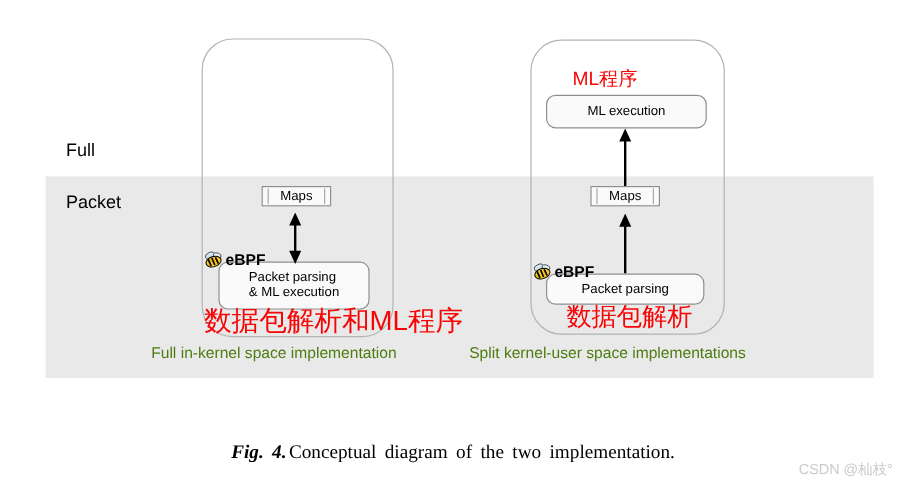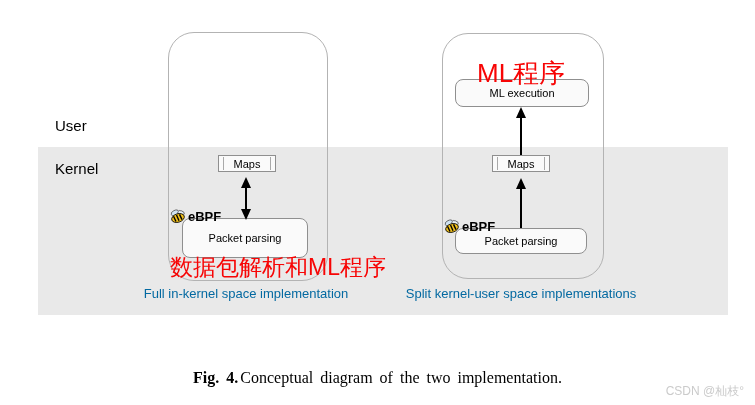--- a/index.html
+++ b/index.html
@@ -35,67 +35,68 @@
     position:absolute;display:flex;align-items:center;gap:1px;z-index:3;
   }
   .ebpf-left{left:169px;top:208px;}
   .ebpf-right{left:443px;top:218px;}
   .ebpf .txt{font-size:13px;font-weight:bold;color:#000;letter-spacing:0;}
   .red-note{
     position:absolute;color:#f70505;white-space:nowrap;z-index:5;
     font-family:"Liberation Sans","DejaVu Sans",sans-serif;
   }
   .note-left{left:170px;top:252px;font-size:23px;}
-  .note-ml{left:477px;top:56px;font-size:26px;}
+  .note-ml{left:477px;top:56px;font-size:16px;}
   .note-pkt{left:472px;top:250px;font-size:21px;}
   .diagram-caption{
-    position:absolute;font-size:13px;color:#0369a1;text-align:center;white-space:nowrap;
+    position:absolute;font-size:13px;color:#4d7c0f;text-align:left;white-space:nowrap;
   }
   .cap-left{left:126px;top:286px;width:240px;}
   .cap-right{left:391px;top:286px;width:260px;}
   .arrow{position:absolute;z-index:2;}
   .fig-caption{
     position:absolute;left:0;top:369px;width:755px;text-align:center;
     font-family:"Liberation Serif","DejaVu Serif",serif;font-size:16px;color:#000;
     word-spacing:3px;
   }
-  .fig-caption .fig-label{font-weight:bold;margin-right:2px;}
+  .fig-caption .fig-label{font-weight:bold;margin-right:2px;font-style:italic;}
   .watermark{
     position:absolute;right:11px;top:383px;font-size:12px;color:#cbcbcb;white-space:nowrap;
   }
 </style>
 </head>
 <body>
 
 <div class="canvas">
 
   <div class="band"></div>
 
-  <div class="space-label user">User</div>
-  <div class="space-label kernel">Kernel</div>
+  <div class="space-label user">Full</div>
+  <div class="space-label kernel">Packet</div>
 
   <div class="container left"></div>
 
   <div class="container right"></div>
 
   <div class="node maps maps-left">
     <span class="inner l"></span>
     <span>Maps</span>
     <span class="inner r"></span>
   </div>
 
   <svg class="arrow" style="left:239px;top:177px;" width="14" height="43">
     <line x1="7" y1="9" x2="7" y2="34" stroke="#000" stroke-width="2"></line>
     <polygon points="7,0 2,11 12,11" fill="#000"></polygon>
     <polygon points="7,43 2,32 12,32" fill="#000"></polygon>
   </svg>
 
   <div class="node rounded pkt-left">
     <div>
       <div>Packet parsing</div>
+      <div>&amp; ML execution</div>
     </div>
   </div>
 
   <div class="ebpf ebpf-left">
     <svg width="18" height="16" viewBox="0 0 18 16">
       <ellipse cx="6" cy="5" rx="4" ry="2.6" fill="#cfe3f2" stroke="#444" stroke-width="0.7" transform="rotate(-25 6 5)"></ellipse>
       <ellipse cx="12" cy="5" rx="3.4" ry="2.2" fill="#e8f1f8" stroke="#444" stroke-width="0.7" transform="rotate(20 12 5)"></ellipse>
       <ellipse cx="9" cy="10" rx="6.5" ry="4.2" fill="#f2c21e" stroke="#000" stroke-width="0.8" transform="rotate(-18 9 10)"></ellipse>
       <path d="M4.5 8.2 L7 13.5 M7.5 7 L10 12.8 M10.5 6.4 L13 11.6" stroke="#000" stroke-width="1.4"></path>
     </svg>
@@ -135,20 +136,21 @@
   <div class="ebpf ebpf-right">
     <svg width="18" height="16" viewBox="0 0 18 16">
       <ellipse cx="6" cy="5" rx="4" ry="2.6" fill="#cfe3f2" stroke="#444" stroke-width="0.7" transform="rotate(-25 6 5)"></ellipse>
       <ellipse cx="12" cy="5" rx="3.4" ry="2.2" fill="#e8f1f8" stroke="#444" stroke-width="0.7" transform="rotate(20 12 5)"></ellipse>
       <ellipse cx="9" cy="10" rx="6.5" ry="4.2" fill="#f2c21e" stroke="#000" stroke-width="0.8" transform="rotate(-18 9 10)"></ellipse>
       <path d="M4.5 8.2 L7 13.5 M7.5 7 L10 12.8 M10.5 6.4 L13 11.6" stroke="#000" stroke-width="1.4"></path>
     </svg>
     <span class="txt">eBPF</span>
   </div>
 
+  <div class="red-note note-pkt">数据包解析</div>
 
   <div class="diagram-caption cap-right">Split kernel-user space implementations</div>
 
   <div class="fig-caption">
     <span class="fig-label">Fig. 4.</span><span>Conceptual diagram of the two implementation.</span>
   </div>
 
   <div class="watermark">CSDN @杣枝°</div>
 
 </div>

